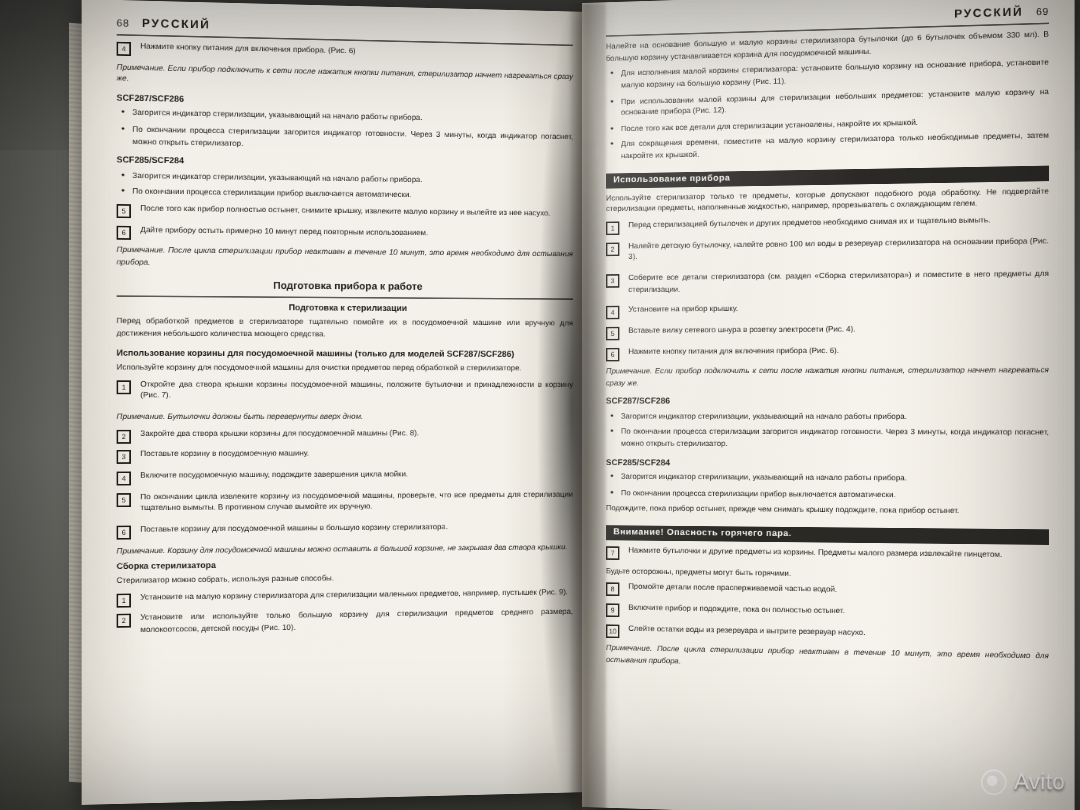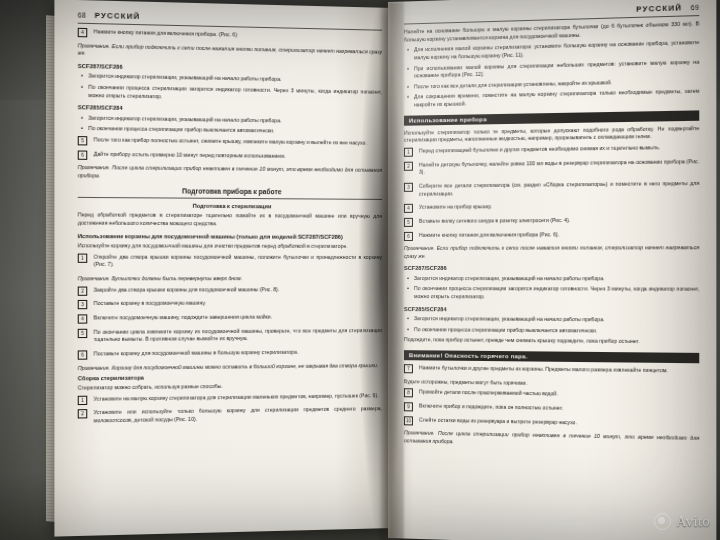--- a/index.html
+++ b/index.html
@@ -198,21 +198,20 @@
     right: 10px;
     bottom: 10px;
     display: flex;
     align-items: center;
     gap: 5px;
     color: #ffffff;
     font-size: 15px;
     letter-spacing: .2px;
     text-shadow: 0 1px 2px rgba(0,0,0,.6);
     opacity: .95;
-    font-family: Liberation Serif, serif;
   }
   .wm-dot {
     width: 15px; height: 15px;
     border-radius: 50%;
     border: 1.6px solid #ffffff;
     position: relative;
   }
   .wm-dot:after {
     content: "";
     position: absolute;

